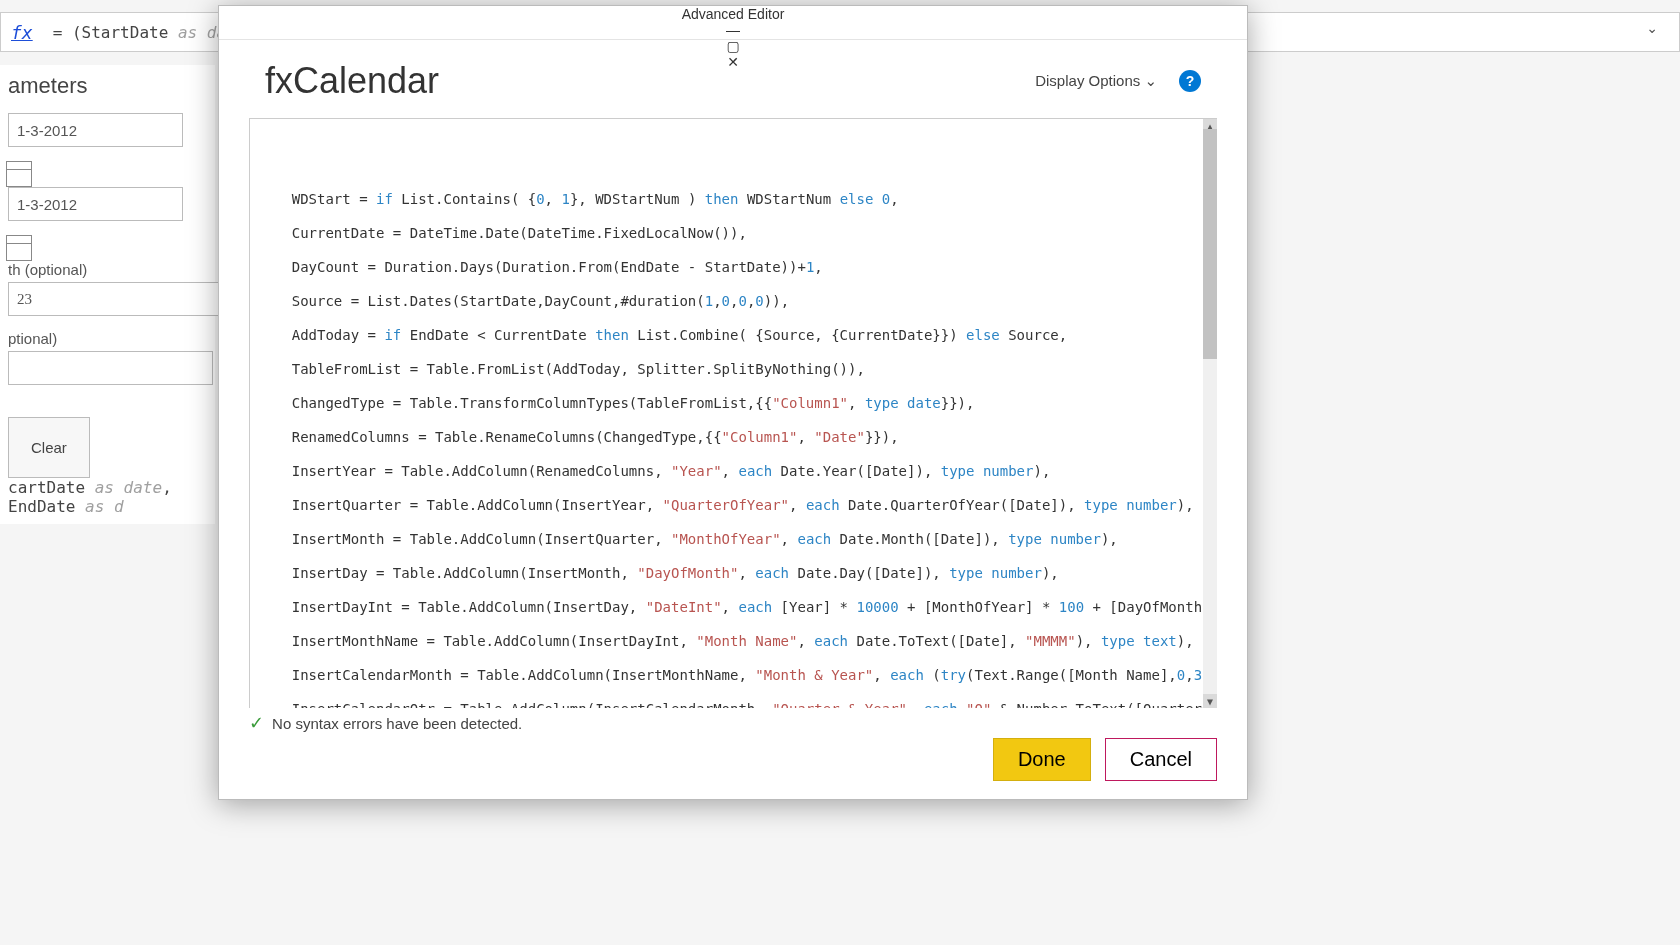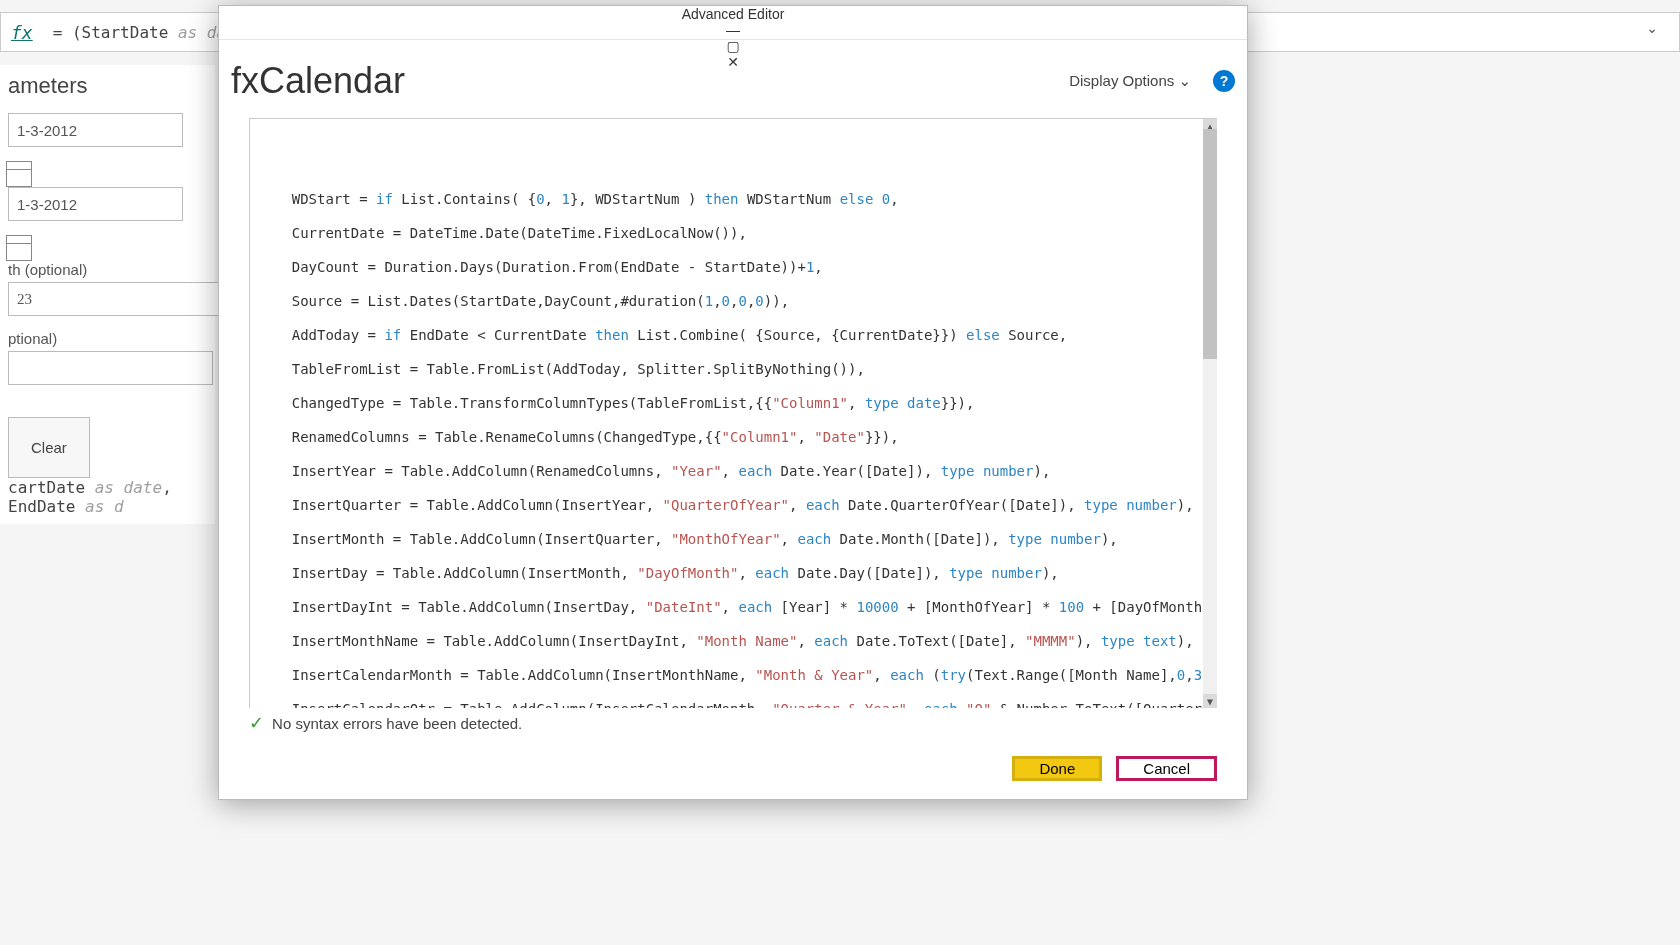--- a/index.html
+++ b/index.html
@@ -17,21 +17,21 @@
       top: 12px; left: 0;
       height: 40px; width: 100%;
       background: #fff;
       border: 1px solid #ccc;
       display: flex;
       align-items: center;
       padding-left: 10px;
       font-family: Consolas, monospace;
       color: #444;
     }
-    .fx { font-style: italic; color: #0f766e; margin-right: 20px; font-size: 18px; text-decoration: underline; }
+    .fx { font-style: italic; color: #1d4ed8; margin-right: 20px; font-size: 18px; text-decoration: underline; }
     .formula-text { font-size: 16px; }
     .formula-text .kw { color: #a0a0a0; font-style: italic; }
 
     .side-panel {
       position: absolute;
       top: 65px; left: 0;
       width: 215px;
       background: #fff;
       padding: 8px;
     }
@@ -93,21 +93,21 @@
     }
     .title-text { font-size: 14px; color: #333; flex: 1; }
     .win-btn {
       width: 46px; height: 34px;
       display: flex; align-items: center; justify-content: center;
       color: #333; font-size: 14px;
     }
     .header-row {
       display: flex;
       align-items: center;
-      padding: 20px 12px 10px;
+      padding: 20px 46px 10px;
     }
     .query-name {
       font-size: 36px;
       color: #333;
       font-weight: 400;
       flex: 1;
     }
     .display-opt {
       font-size: 15px;
       color: #444;
@@ -168,23 +168,23 @@
       font-size: 15px; color: #444;
     }
     .check {
       color: #3a9b3a; font-size: 18px; margin-right: 8px;
     }
     .footer {
       position: absolute; bottom: 18px; right: 30px;
       display: flex; gap: 14px;
     }
     .btn {
-      padding: 1px 24px;
-      font-size: 15px;
-      border: 3px solid #be185d;
+      padding: 9px 24px;
+      font-size: 20px;
+      border: 1px solid #be185d;
       background: #fff;
     }
     .btn.primary {
       background: #f2c811;
       border-color: #d4af0e;
       color: #000;
     }
     .fx-expand {
       position: absolute;
       right: 22px; top: 20px;

